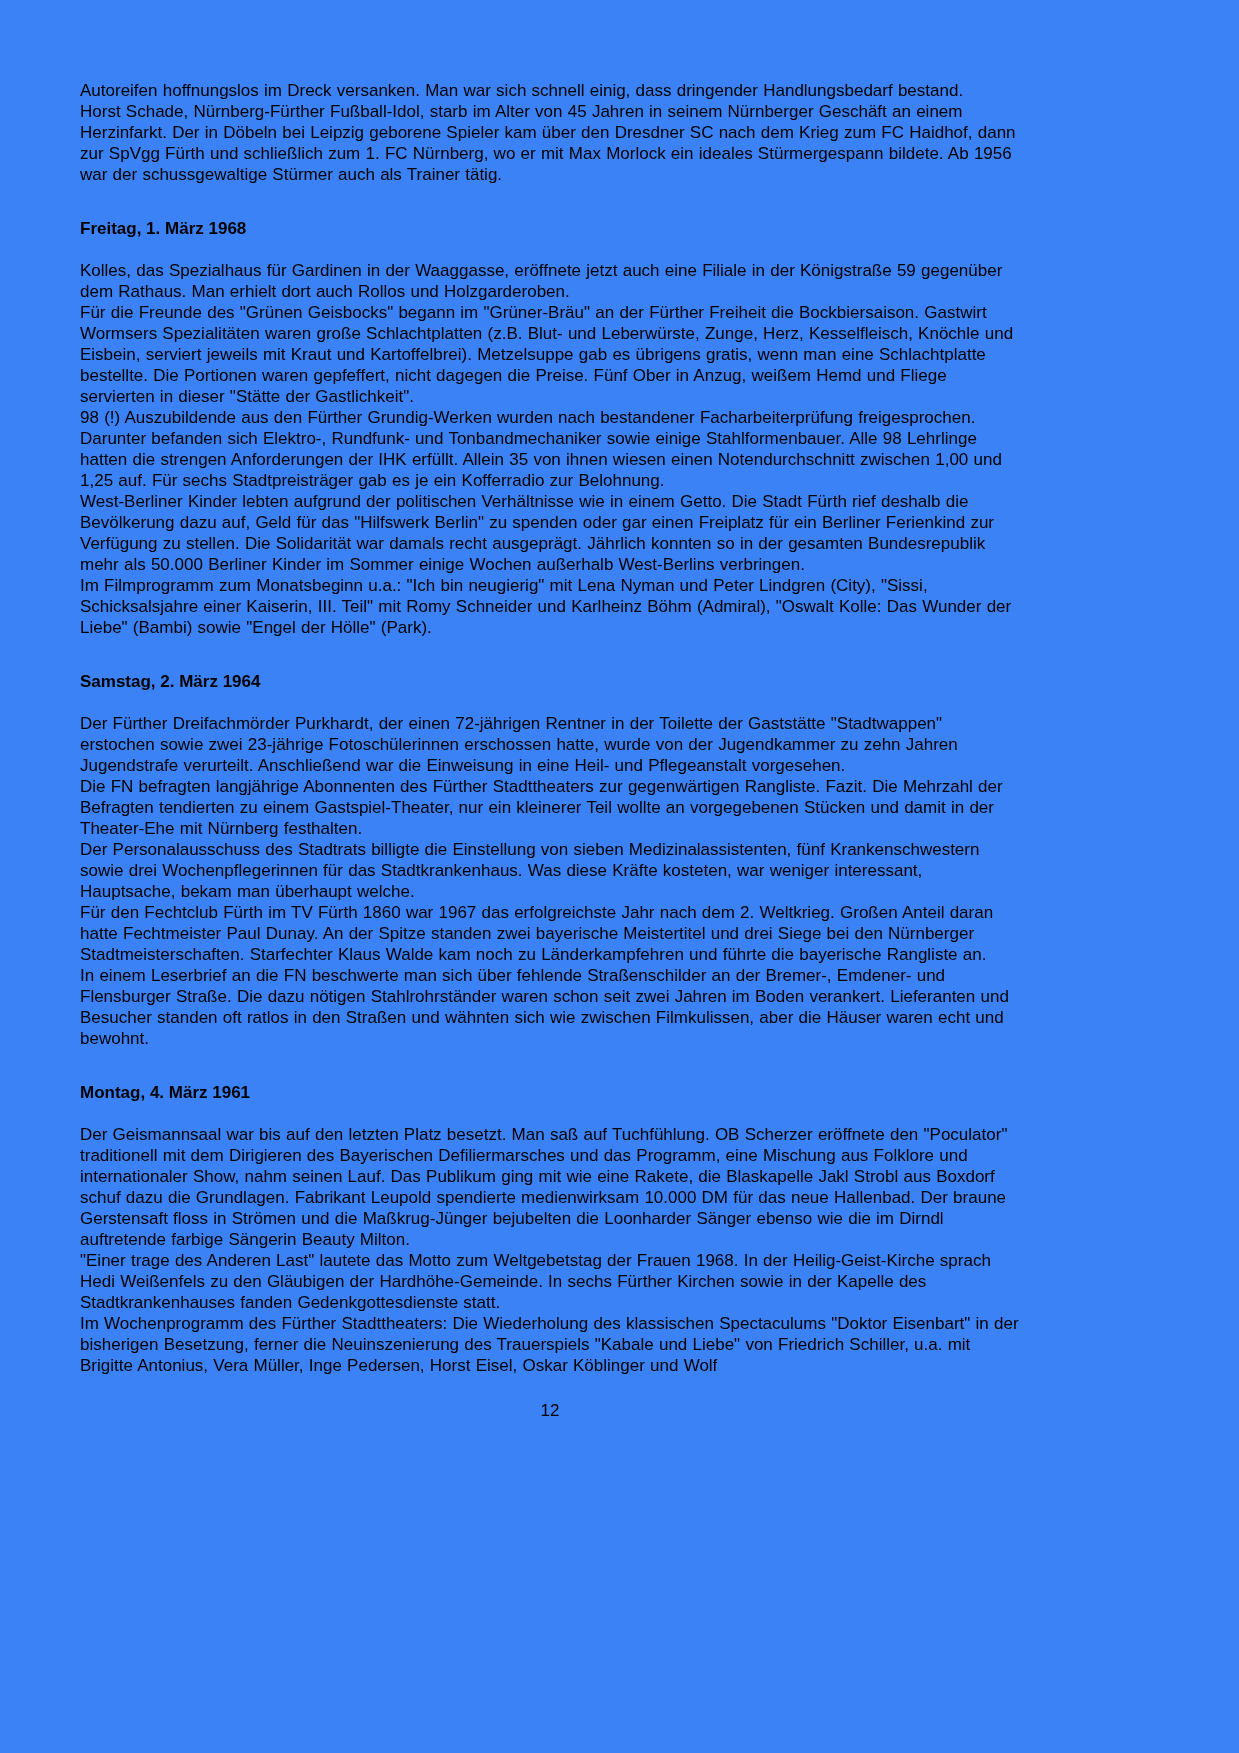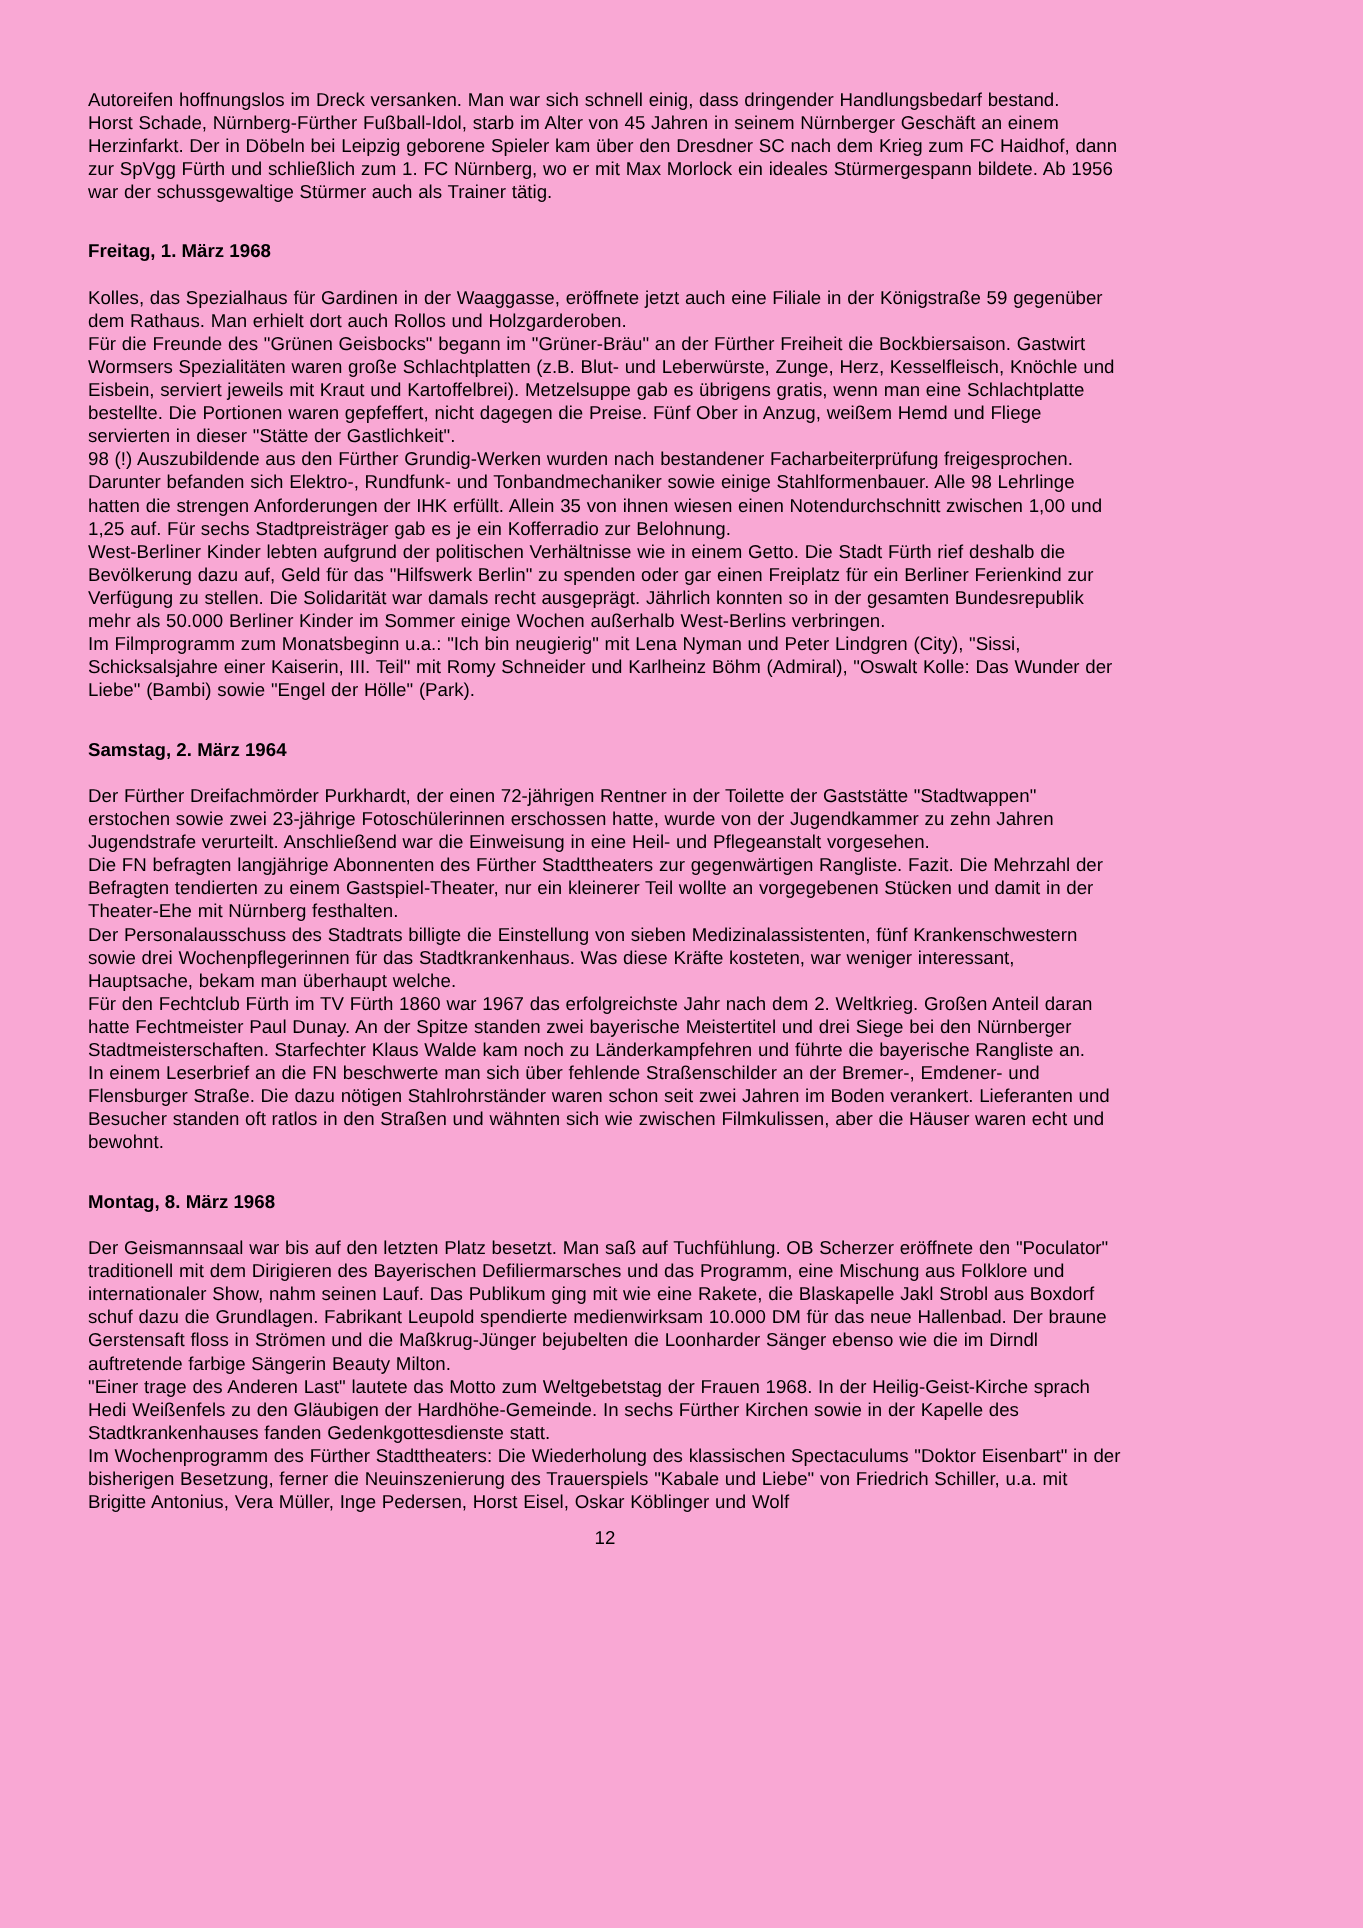--- a/index.html
+++ b/index.html
@@ -12,42 +12,42 @@
     height: 1753px;
     font-family: "Liberation Sans", "DejaVu Sans", sans-serif;
     color: #000000;
     -webkit-font-smoothing: antialiased;
   }
   .page {
     box-sizing: border-box;
     width: 1239px;
     min-height: 1753px;
     padding: 80px 219px 40px 80px;
-    background: #f9a8d4;
+    background: #3b82f6;
   }
   .doc-body {
     width: 940px;
   }
   .doc-body p.paragraph {
     margin: 0;
     font-size: 17px;
     line-height: 21px;
     font-weight: normal;
     text-align: left;
     word-spacing: 0.5px;
   }
   .doc-body h2.heading {
     margin: 33px 0 21px 0;
     font-size: 17px;
     line-height: 21px;
     font-weight: bold;
   }
   .page-number {
     width: 940px;
-    margin-top: 12px;
+    margin-top: 24px;
     text-align: center;
     font-size: 17px;
     line-height: 21px;
   }
 </style>
 </head>
 <body>
 
 <div class="page">
   <div class="doc-body">
@@ -59,19 +59,19 @@
       <p class="paragraph">Für die Freunde des "Grünen Geisbocks" begann im "Grüner-Bräu" an der Fürther Freiheit die Bockbiersaison. Gastwirt Wormsers Spezialitäten waren große Schlachtplatten (z.B. Blut- und Leberwürste, Zunge, Herz, Kesselfleisch, Knöchle und Eisbein, serviert jeweils mit Kraut und Kartoffelbrei). Metzelsuppe gab es übrigens gratis, wenn man eine Schlachtplatte bestellte. Die Portionen waren gepfeffert, nicht dagegen die Preise. Fünf Ober in Anzug, weißem Hemd und Fliege servierten in dieser "Stätte der Gastlichkeit".</p>
       <p class="paragraph">98 (!) Auszubildende aus den Fürther Grundig-Werken wurden nach bestandener Facharbeiterprüfung freigesprochen. Darunter befanden sich Elektro-, Rundfunk- und Tonbandmechaniker sowie einige Stahlformenbauer. Alle 98 Lehrlinge hatten die strengen Anforderungen der IHK erfüllt. Allein 35 von ihnen wiesen einen Notendurchschnitt zwischen 1,00 und 1,25 auf. Für sechs Stadtpreisträger gab es je ein Kofferradio zur Belohnung.</p>
       <p class="paragraph">West-Berliner Kinder lebten aufgrund der politischen Verhältnisse wie in einem Getto. Die Stadt Fürth rief deshalb die Bevölkerung dazu auf, Geld für das "Hilfswerk Berlin" zu spenden oder gar einen Freiplatz für ein Berliner Ferienkind zur Verfügung zu stellen. Die Solidarität war damals recht ausgeprägt. Jährlich konnten so in der gesamten Bundesrepublik mehr als 50.000 Berliner Kinder im Sommer einige Wochen außerhalb West-Berlins verbringen.</p>
       <p class="paragraph">Im Filmprogramm zum Monatsbeginn u.a.: "Ich bin neugierig" mit Lena Nyman und Peter Lindgren (City), "Sissi, Schicksalsjahre einer Kaiserin, III. Teil" mit Romy Schneider und Karlheinz Böhm (Admiral), "Oswalt Kolle: Das Wunder der Liebe" (Bambi) sowie "Engel der Hölle" (Park).</p>
       <h2 class="heading">Samstag, 2. März 1964</h2>
       <p class="paragraph">Der Fürther Dreifachmörder Purkhardt, der einen 72-jährigen Rentner in der Toilette der Gaststätte "Stadtwappen" erstochen sowie zwei 23-jährige Fotoschülerinnen erschossen hatte, wurde von der Jugendkammer zu zehn Jahren Jugendstrafe verurteilt. Anschließend war die Einweisung in eine Heil- und Pflegeanstalt vorgesehen.</p>
       <p class="paragraph">Die FN befragten langjährige Abonnenten des Fürther Stadttheaters zur gegenwärtigen Rangliste. Fazit. Die Mehrzahl der Befragten tendierten zu einem Gastspiel-Theater, nur ein kleinerer Teil wollte an vorgegebenen Stücken und damit in der Theater-Ehe mit Nürnberg festhalten.</p>
       <p class="paragraph">Der Personalausschuss des Stadtrats billigte die Einstellung von sieben Medizinalassistenten, fünf Krankenschwestern sowie drei Wochenpflegerinnen für das Stadtkrankenhaus. Was diese Kräfte kosteten, war weniger interessant, Hauptsache, bekam man überhaupt welche.</p>
       <p class="paragraph">Für den Fechtclub Fürth im TV Fürth 1860 war 1967 das erfolgreichste Jahr nach dem 2. Weltkrieg. Großen Anteil daran hatte Fechtmeister Paul Dunay. An der Spitze standen zwei bayerische Meistertitel und drei Siege bei den Nürnberger Stadtmeisterschaften. Starfechter Klaus Walde kam noch zu Länderkampfehren und führte die bayerische Rangliste an.</p>
       <p class="paragraph">In einem Leserbrief an die FN beschwerte man sich über fehlende Straßenschilder an der Bremer-, Emdener- und Flensburger Straße. Die dazu nötigen Stahlrohrständer waren schon seit zwei Jahren im Boden verankert. Lieferanten und Besucher standen oft ratlos in den Straßen und wähnten sich wie zwischen Filmkulissen, aber die Häuser waren echt und bewohnt.</p>
-      <h2 class="heading">Montag, 8. März 1968</h2>
+      <h2 class="heading">Montag, 4. März 1961</h2>
       <p class="paragraph">Der Geismannsaal war bis auf den letzten Platz besetzt. Man saß auf Tuchfühlung. OB Scherzer eröffnete den "Poculator" traditionell mit dem Dirigieren des Bayerischen Defiliermarsches und das Programm, eine Mischung aus Folklore und internationaler Show, nahm seinen Lauf. Das Publikum ging mit wie eine Rakete, die Blaskapelle Jakl Strobl aus Boxdorf schuf dazu die Grundlagen. Fabrikant Leupold spendierte medienwirksam 10.000 DM für das neue Hallenbad. Der braune Gerstensaft floss in Strömen und die Maßkrug-Jünger bejubelten die Loonharder Sänger ebenso wie die im Dirndl auftretende farbige Sängerin Beauty Milton.</p>
       <p class="paragraph">"Einer trage des Anderen Last" lautete das Motto zum Weltgebetstag der Frauen 1968. In der Heilig-Geist-Kirche sprach Hedi Weißenfels zu den Gläubigen der Hardhöhe-Gemeinde. In sechs Fürther Kirchen sowie in der Kapelle des Stadtkrankenhauses fanden Gedenkgottesdienste statt.</p>
       <p class="paragraph">Im Wochenprogramm des Fürther Stadttheaters: Die Wiederholung des klassischen Spectaculums "Doktor Eisenbart" in der bisherigen Besetzung, ferner die Neuinszenierung des Trauerspiels "Kabale und Liebe" von Friedrich Schiller, u.a. mit Brigitte Antonius, Vera Müller, Inge Pedersen, Horst Eisel, Oskar Köblinger und Wolf</p>
     </div>
   <div class="page-number">12</div>
 </div>
 
 </body></html>

